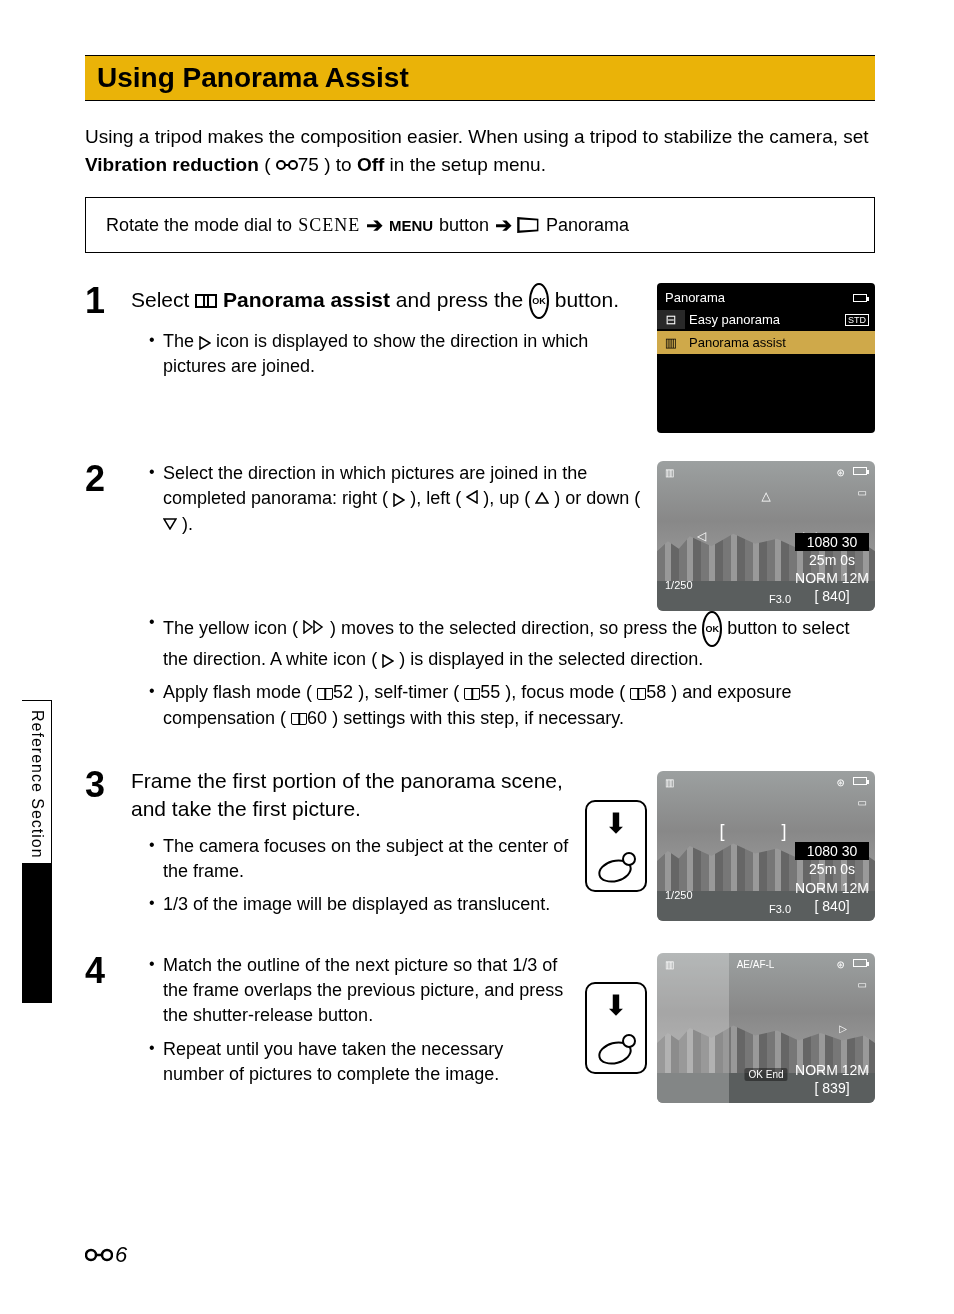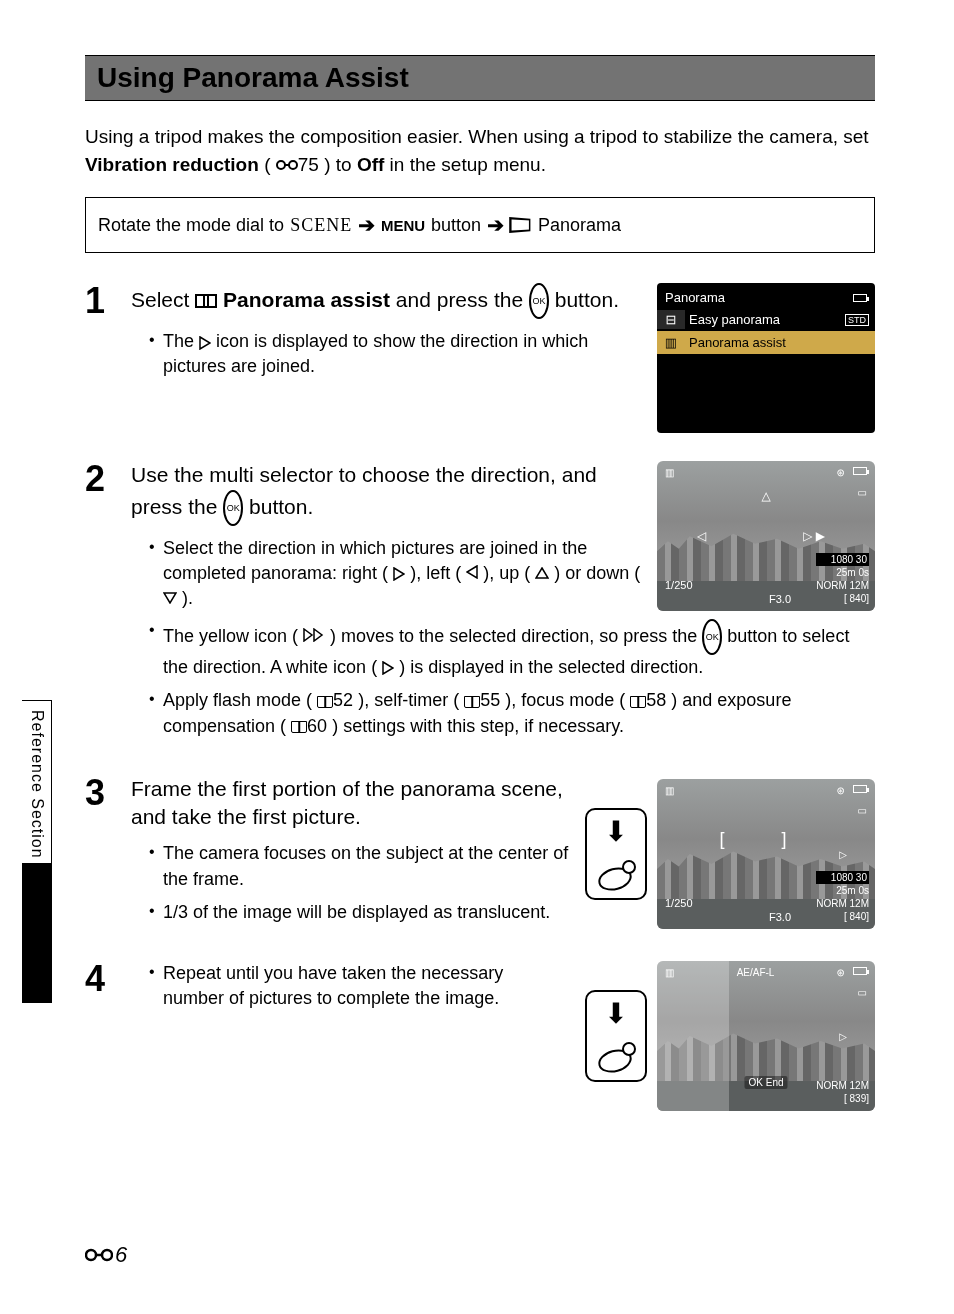--- a/index.html
+++ b/index.html
@@ -37,36 +37,36 @@
     font-size: 16px;
     letter-spacing: 1px;
   }
   .content {
     position: absolute;
     left: 85px;
     top: 55px;
     width: 790px;
   }
   .section-header {
-    background: #737373;
+    background: #eab308;
     border-top: 1px solid #000;
     border-bottom: 1px solid #000;
     padding: 6px 12px;
     font-size: 28px;
     font-weight: bold;
     margin-bottom: 22px;
   }
   .intro {
     font-size: 19px;
     line-height: 1.45;
     margin-bottom: 18px;
   }
   .route-box {
     border: 1px solid #000;
-    padding: 15px 12px;
+    padding: 15px 20px;
     font-size: 18px;
     margin-bottom: 30px;
     display: flex;
     align-items: center;
     gap: 6px;
     flex-wrap: wrap;
   }
   .step {
     display: flex;
     gap: 18px;
@@ -130,21 +130,21 @@
     color: #fff;
     font-size: 10px;
     overflow:hidden;
   }
   .lcd-bldgs{ position:absolute; bottom:30px; left:0; right:0; height:50px;
     background: repeating-linear-gradient(90deg,#777 0 8px,#999 8px 14px,#666 14px 22px);
     clip-path: polygon(0 40%, 5% 20%, 10% 35%, 15% 10%, 25% 30%, 35% 5%, 45% 25%, 55% 15%, 65% 35%, 75% 20%, 85% 35%, 95% 25%, 100% 40%, 100% 100%, 0 100%);
   }
   .lcd-water{position:absolute; bottom:0; left:0; right:0; height:30px; background:#5a5e5e;}
   .lcd-top-icons{position:absolute; top:6px; left:8px; right:8px; display:flex; justify-content:space-between;}
-  .lcd-right-stack{position:absolute; right:6px; bottom:6px; font-size:10px; text-align:right; line-height:1.3;}
+  .lcd-right-stack{position:absolute; right:6px; bottom:6px; font-size:14px; text-align:center; line-height:1.3;}
   .lcd-bottom-left{position:absolute; left:8px; bottom:20px; font-size:11px;}
   .lcd-bottom-mid{position:absolute; left:90px; bottom:6px; font-size:11px;padding-left:22px;}
   .lcd-arrows{position:absolute; top:50%; left:40px; transform:translateY(-50%); font-size:12px;}
   .lcd-arrows-r{position:absolute; top:50%; right:50px; transform:translateY(-50%); font-size:12px;}
   .lcd-arrow-up{position:absolute; top:28px; left:50%; transform:translateX(-50%); font-size:12px;}
   .lcd-brackets{position:absolute; top:40%; left:50%; transform:translate(-50%,-50%); font-size:18px; letter-spacing:26px;}
   .lcd-end{position:absolute; bottom:22px; left:50%; transform:translateX(-50%); font-size:10px; background:rgba(0,0,0,0.4); padding:1px 4px; border-radius:2px;}
   .shutter-box {
     width: 62px; height: 92px;
     border: 2px solid #000; border-radius:10px;
@@ -158,21 +158,21 @@
   .row34{display:flex; align-items:center;}
   .page-footer {
     position: absolute;
     left: 85px;
     bottom: 46px;
     font-size: 22px;
     font-style: italic;
     display:flex; align-items:center; gap:2px;
   }
   .ok-circle{display:inline-flex; width:20px;height:36px; border:2px solid #000; border-radius:50%;
-    align-items:center; justify-content:center; font-size:9px; font-weight:normal; vertical-align:middle;}
+    align-items:center; justify-content:center; font-size:9px; font-weight:bold; vertical-align:middle;}
   .pano-rect{display:inline-block; width:22px;height:14px; border:2px solid #000; vertical-align:middle; position:relative;}
   .pano-rect::before{content:""; position:absolute; left:6px; top:-2px; bottom:-2px; width:2px; background:#000;}
   .pano-rect::after{content:""; position:absolute; right:6px; top:-2px; bottom:-2px; width:2px; background:#000;}
   .pano-flag{display:inline-block; width:22px;height:14px; border:2px solid #000; vertical-align:middle;
     transform: perspective(30px) rotateY(18deg);}
   .hollow-r{display:inline-block;width:12px;height:14px;vertical-align:middle;}
   .hollow-r svg, .hollow-l svg, .hollow-u svg, .hollow-d svg{display:block;}
   .book-icon{display:inline-block; width:16px;height:12px; border:1.5px solid #000; border-radius:0 0 2px 2px; position:relative; vertical-align:middle;}
   .book-icon::before{content:"";position:absolute;left:50%;top:0;bottom:0;width:1.5px;background:#000;transform:translateX(-50%);}
   .wrench-icon{display:inline-block; vertical-align:middle;}
@@ -268,25 +268,20 @@
         </div>
       </div>
     </div>
   </div>
 
   <div class="step">
     <div class="step-num">2</div>
     <div class="step-body">
       <div class="step-flex">
         <div class="step-left-col">
-          <p class="step-title">
-            <span>Use the multi selector to choose the direction, and press the </span>
-            <span class="ok-circle">OK</span>
-            <span> button.</span>
-          </p>
           <ul class="step-bullets">
             <li>
               <span>Select the direction in which pictures are joined in the completed panorama: right (</span>
               <span class="hollow-r"><svg width="12" height="14">
                     <polygon points="1,1 11,7 1,13" fill="none" stroke="#000" stroke-width="1.5"></polygon>
                   </svg></span>
               <span>), left (</span>
               <span><svg width="12" height="14">
                     <polygon points="11,1 1,7 11,13" fill="none" stroke="#000" stroke-width="1.5"></polygon>
                   </svg></span>
@@ -400,20 +395,21 @@
       </div>
     </div>
   </div>
 
   <div class="step">
     <div class="step-num">4</div>
     <div class="step-body">
       <div class="step-flex">
         <div class="step-left-col">
           <ul class="step-bullets">
+            <li>Match the outline of the next picture so that 1/3 of the frame overlaps the previous picture, and press the shutter-release button.</li>
             <li>Repeat until you have taken the necessary number of pictures to complete the image.</li>
           </ul>
         </div>
         <div class="step-right row34">
           <div class="shutter-box">
             <div class="shutter-arrow">⬇</div>
             <div class="shutter-fig"></div>
           </div>
           <div class="lcd-screen">
             <div class="lcd-bldgs"></div>

